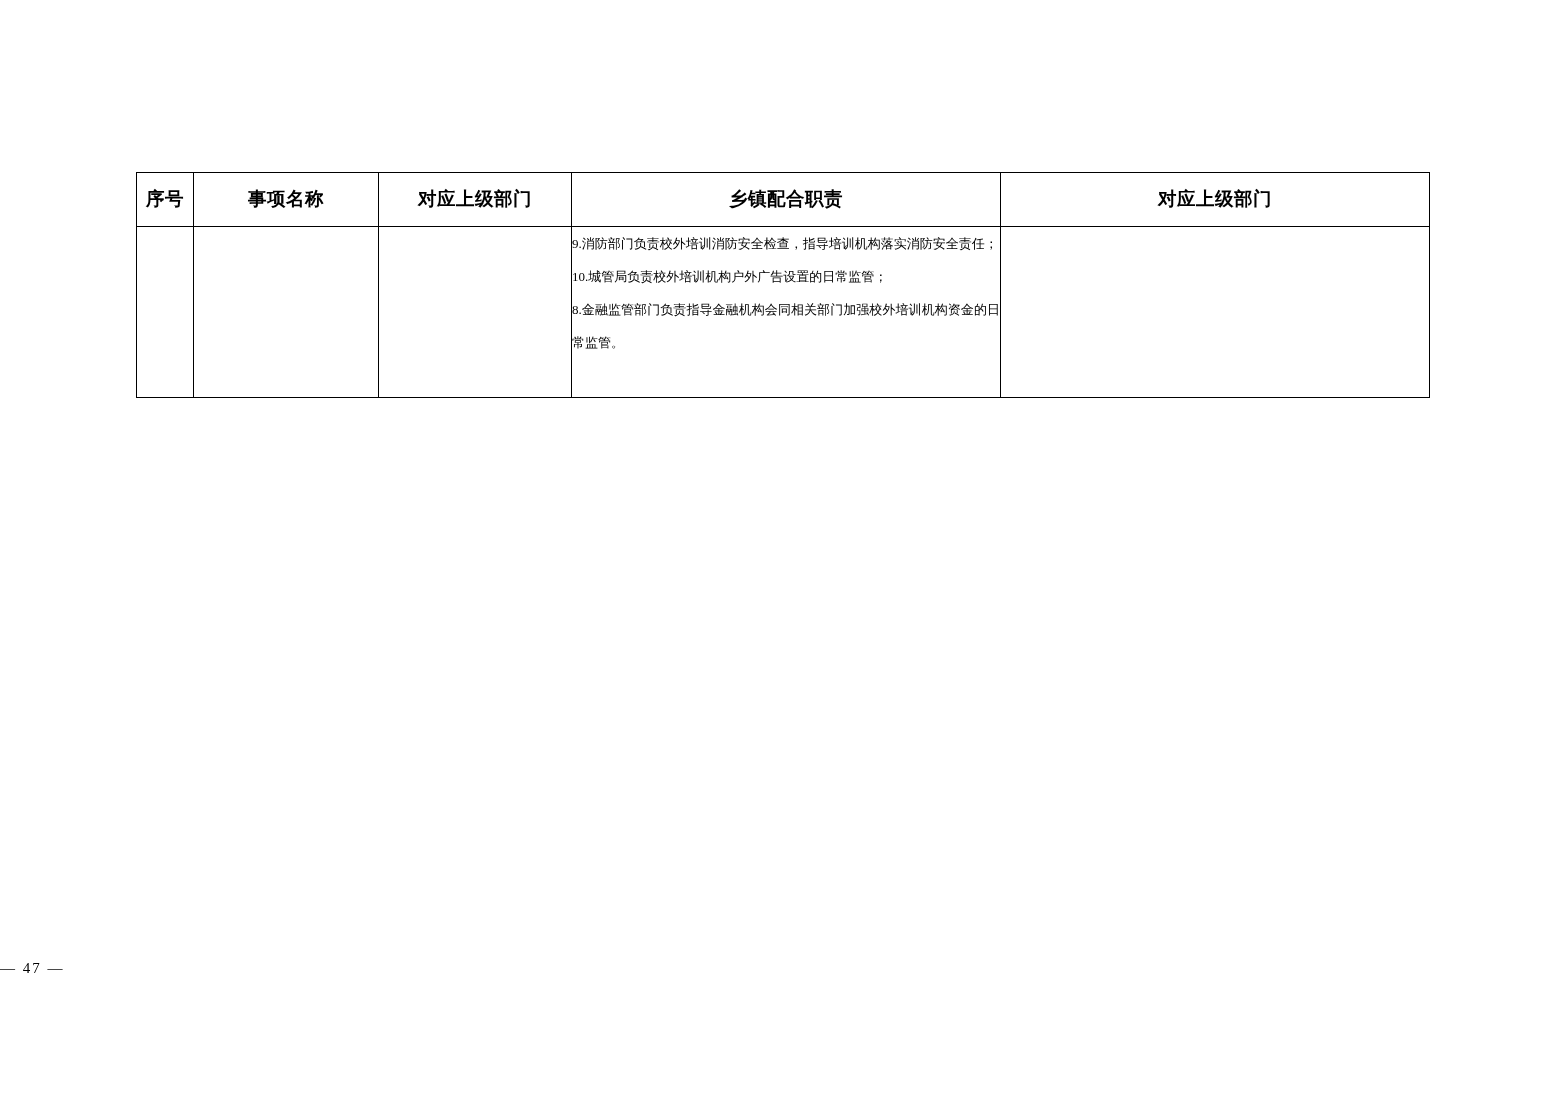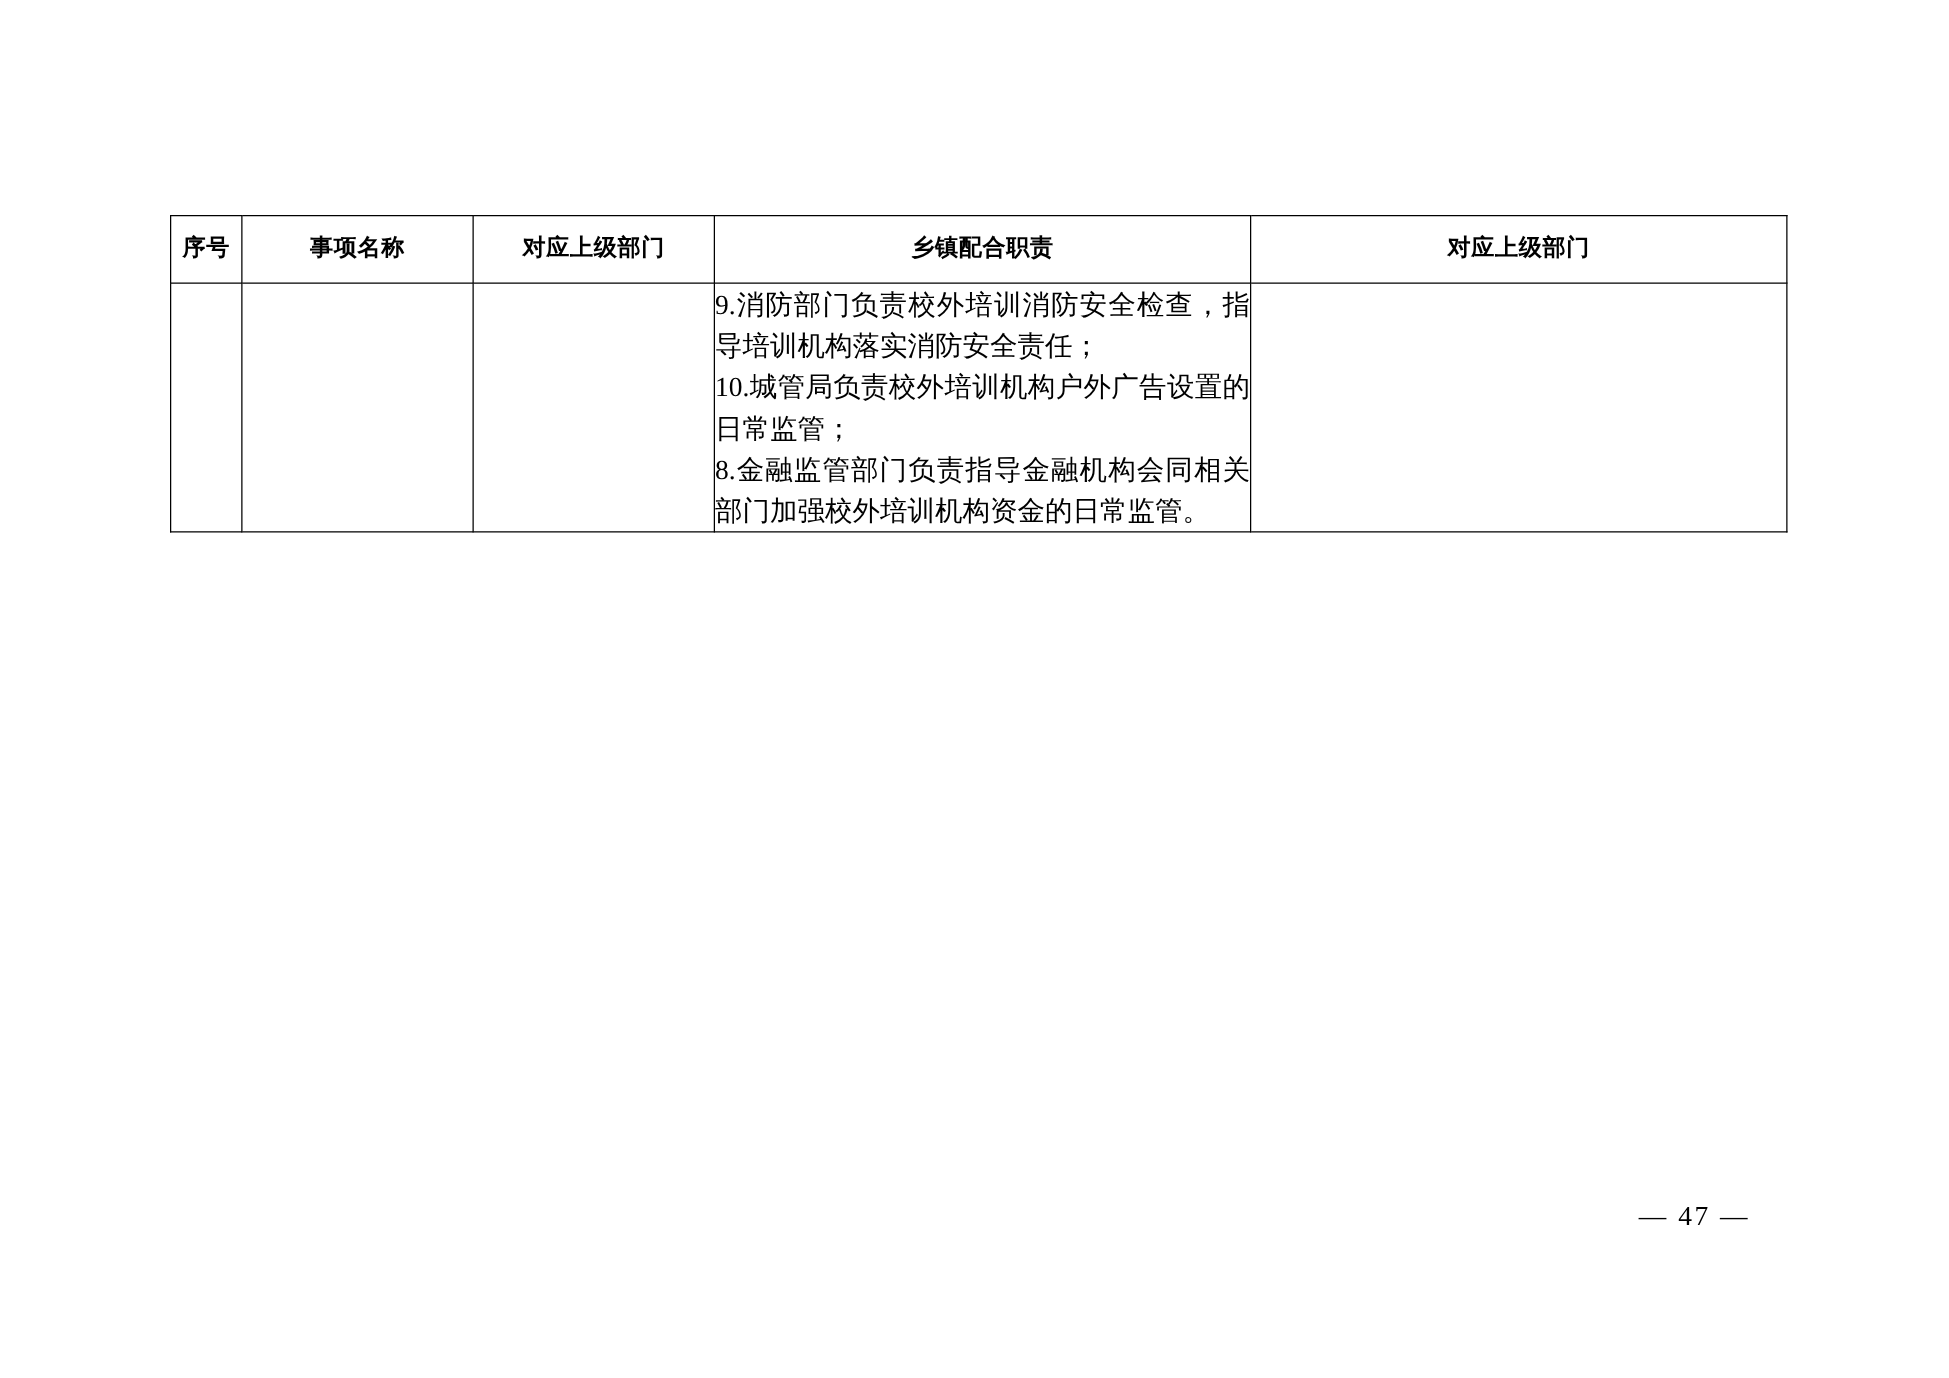--- a/index.html
+++ b/index.html
@@ -49,37 +49,36 @@
     height: 53px;
     line-height: 53px;
     white-space: nowrap;
     font-family: "Liberation Serif", "DejaVu Serif", serif;
   }
   .body-row td {
     height: 170px;
   }
   .duty-cell {
     padding: 10px 12px 10px 10px;
-    font-size: 22px;
+    font-size: 13px;
     line-height: 33px;
     text-align: justify;
     text-justify: inter-ideograph;
   }
   .duty-line {
     display: block;
     white-space: normal;
   }
   .empty-cell { }
   .page-number {
     position: absolute;
     left: 0;
     top: 960px;
     width: 1400px;
-    text-align: right;
-    font-size: 22px;
+    font-size: 15px;
     letter-spacing: 2px;
     font-family: "Liberation Serif", "DejaVu Serif", serif;
   }
 </style>
 </head>
 <body>
 
 <div class="page">
 
   <table class="doc-table">

